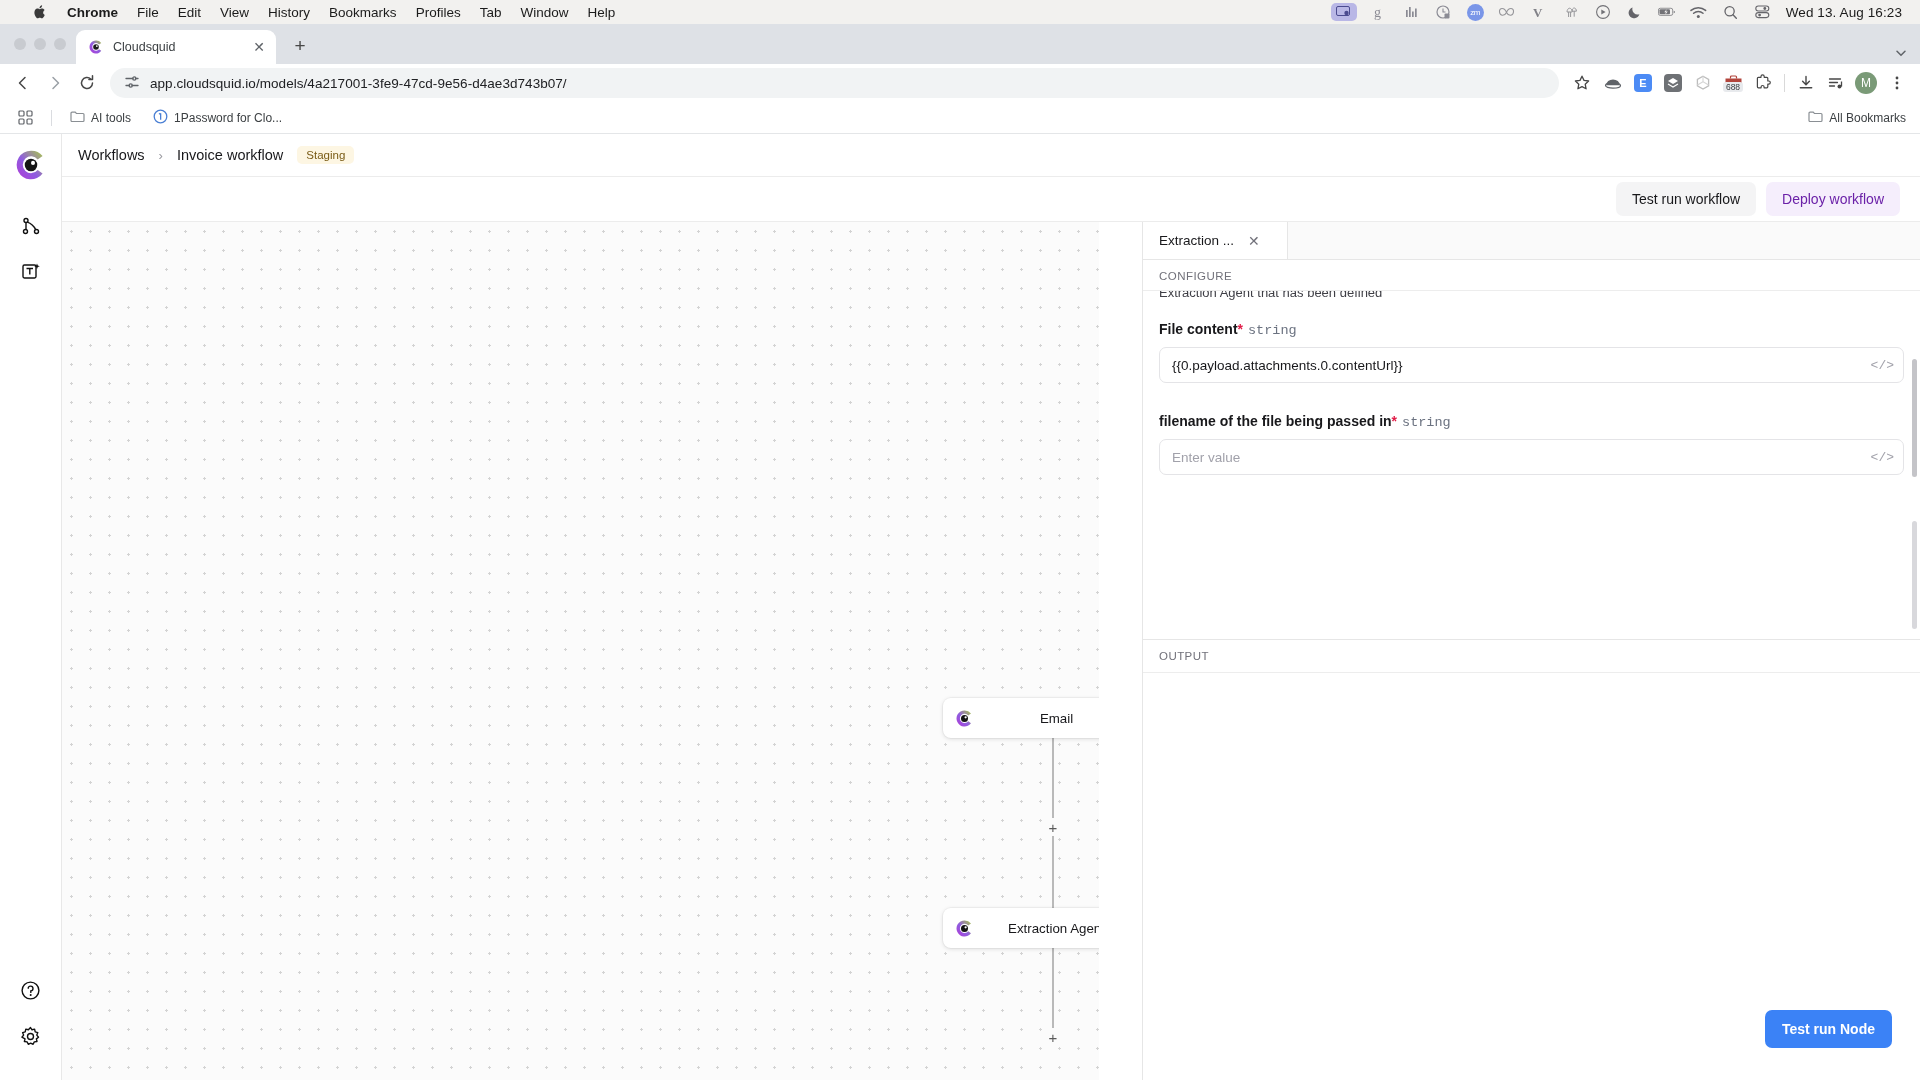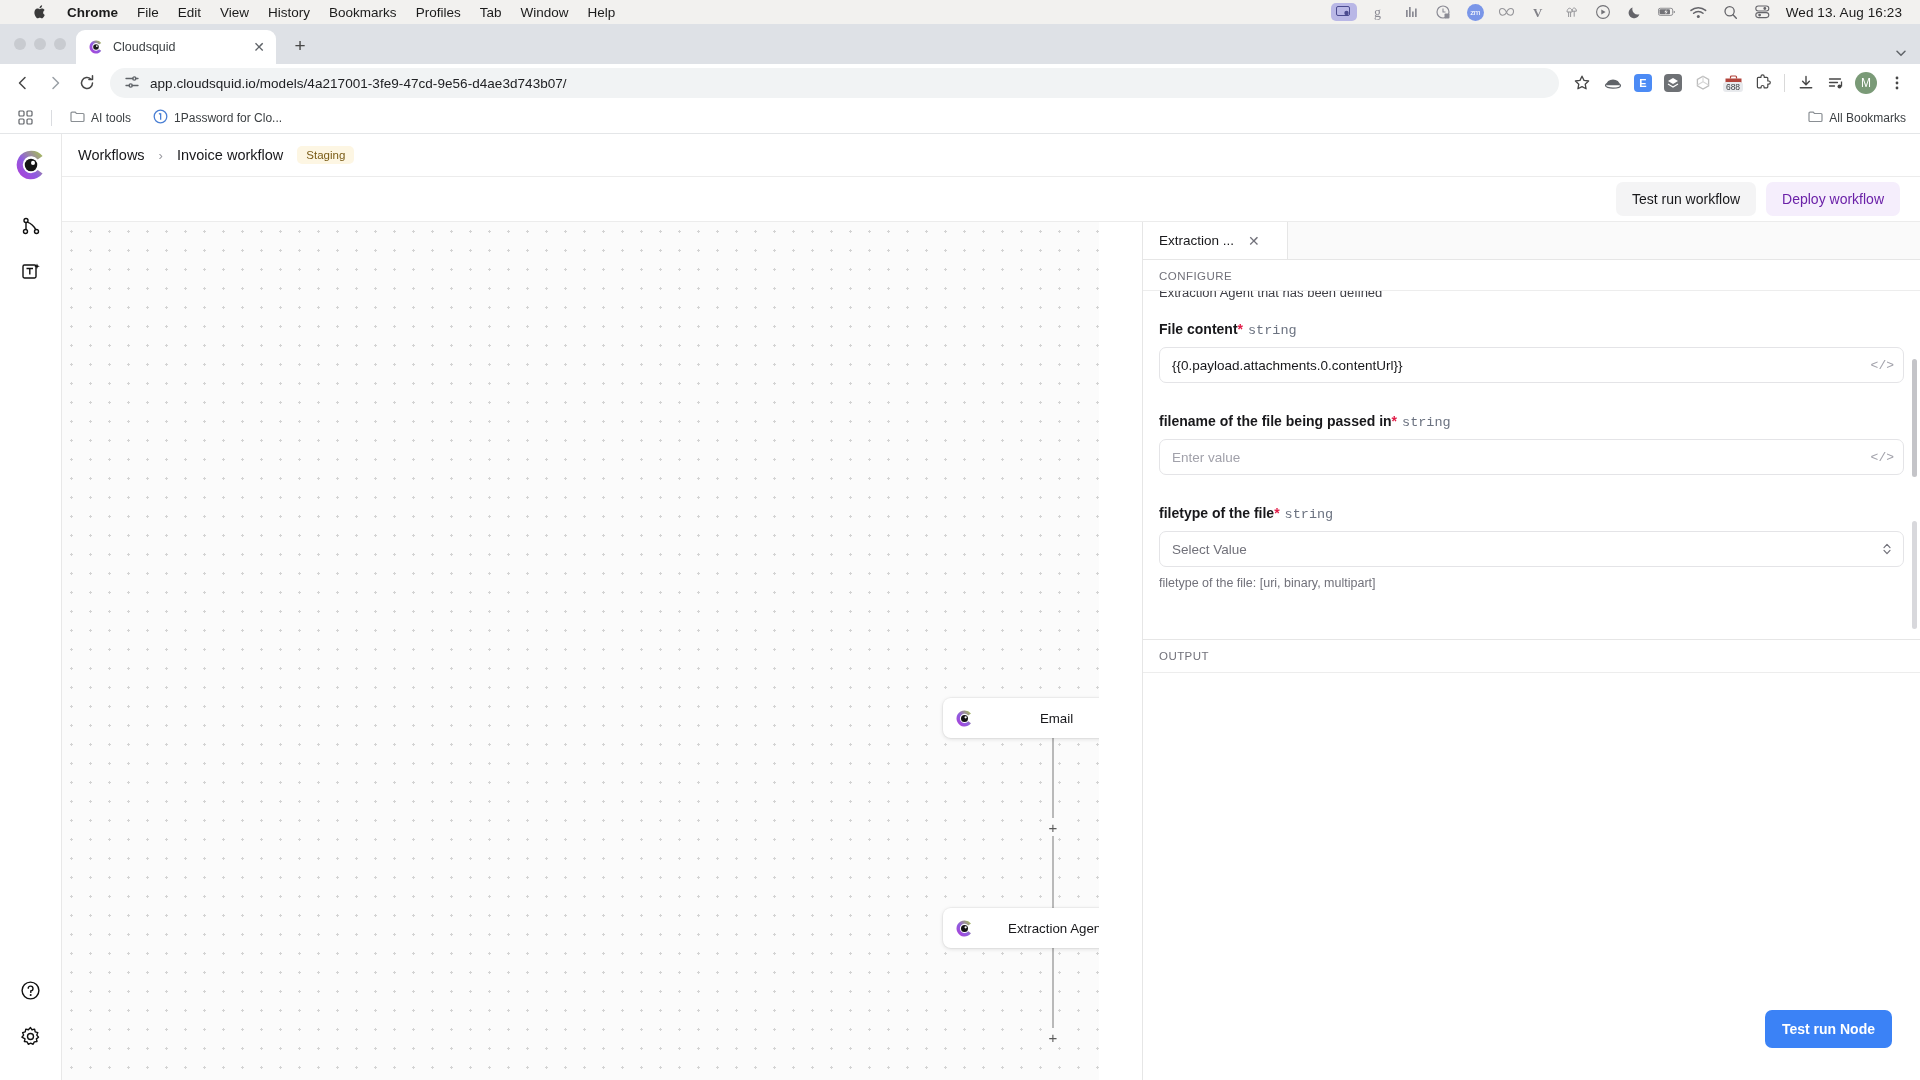--- a/index.html
+++ b/index.html
@@ -632,36 +632,20 @@
             <div class="field">
               <div class="field-label">
                 <span>filename of the file being passed in</span><span class="req">*</span><span class="ftype">string</span>
               </div>
               <div class="input-wrap">
                 <input class="input" placeholder="Enter value" style="">
                 <span class="code-icon">&lt;/&gt;</span>
               </div>
             </div>
 
-            <div class="field">
-              <div class="field-label">
-                <span>filetype of the file</span><span class="req">*</span><span class="ftype">string</span>
-              </div>
-              <div class="input-wrap">
-                <div class="select">
-                  <span>Select Value</span>
-                </div>
-                <span class="select-caret">
-                  <svg width="10" height="14" viewBox="0 0 10 14">
-                      <path d="M2 5.6L5 2.4l3 3.2M2 8.4l3 3.2 3-3.2" fill="none" stroke="#71717a" stroke-width="1.2" stroke-linecap="round" stroke-linejoin="round"></path>
-                    </svg>
-                </span>
-              </div>
-              <div class="helper-cut">filetype of the file: [uri, binary, multipart]</div>
-            </div>
 
             <div class="scroll-track"></div>
             <div class="scroll-thumb" style="top:68px; height:118px;"></div>
             <div class="scroll-thumb" style="top:230px; height:108px; background:#d8d8dc;"></div>
           </div>
 
           <div class="output-head">OUTPUT</div>
           <div class="output-body">
             <button class="btn-testnode">Test run Node</button>
           </div>

